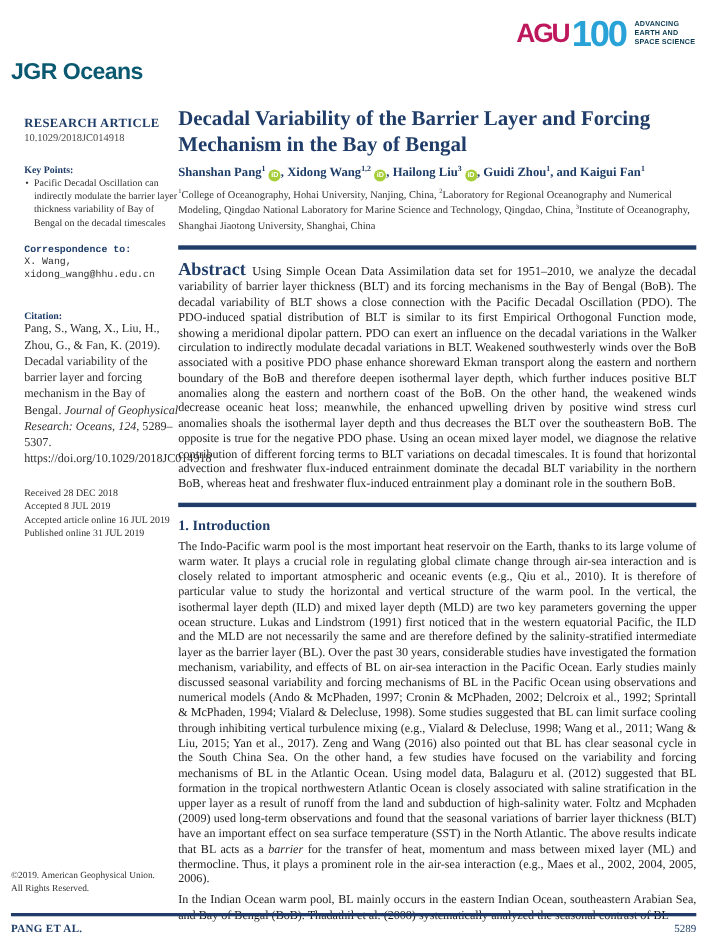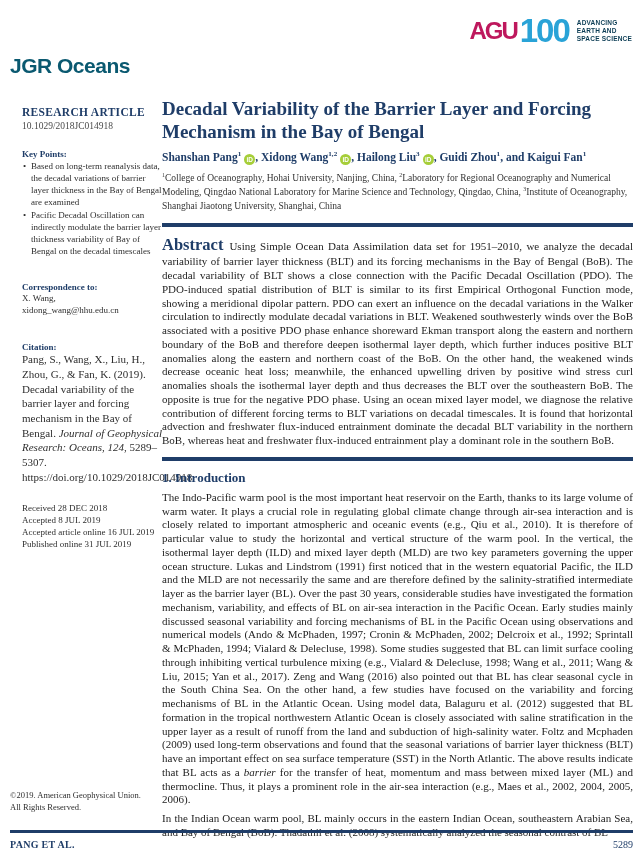--- a/index.html
+++ b/index.html
@@ -16,21 +16,21 @@
 
   
   .sidebar { position:absolute; left:22px; top:106px; width:143px; color:#2e2e2e; }
   .research-article { font-size:11.5px; font-weight:bold; color:#1f3d68; letter-spacing:0.3px; }
   .doi { font-size:9.5px; color:#4a4a4a; margin-top:3px; }
   .sb-h { font-size:9px; font-weight:bold; color:#1f3d68; }
   .kp-title { margin-top:18px; }
   .kp-list { margin-top:2px; }
   .kp-item { font-size:9px; line-height:1.33; padding-left:9px; position:relative; margin-top:1px; }
   .kp-item::before { content:"\2022"; position:absolute; left:1px; }
-  .corr-block { margin-top:24px; }
+  .corr-block { margin-top:13px;font-family:Liberation Mono, monospace; }
   .sb-line { font-size:9px; line-height:1.35; }
   .cit-block { margin-top:26px; }
   .cit-text { font-size:11px; line-height:1.34; }
   .italic { font-style:italic; }
   .history { margin-top:17px; }
   .copyright { position:absolute; left:10px; top:790px; width:152px; font-size:8.5px; line-height:1.4; color:#2e2e2e; }
 
   
   .main { position:absolute; left:162px; top:97px; width:471px; }
   .title { font-size:19px; font-weight:bold; color:#1f3d68; line-height:1.22; }
@@ -65,21 +65,20 @@
   </div>
 
   <div class="journal-title">JGR Oceans</div>
 
   <div class="sidebar">
     <div class="research-article">RESEARCH ARTICLE</div>
     <div class="doi">10.1029/2018JC014918</div>
 
     <div class="sb-h kp-title">Key Points:</div>
     <div class="kp-list">
-      <div class="kp-item">Based on long-term reanalysis data, the decadal variations of barrier layer thickness in the Bay of Bengal are examined</div>
         <div class="kp-item">Pacific Decadal Oscillation can indirectly modulate the barrier layer thickness variability of Bay of Bengal on the decadal timescales</div>
     </div>
 
     <div class="corr-block">
       <div class="sb-h">Correspondence to:</div>
       <div class="sb-line">X. Wang,</div>
       <div class="sb-line">xidong_wang@hhu.edu.cn</div>
     </div>
 
     <div class="cit-block">

